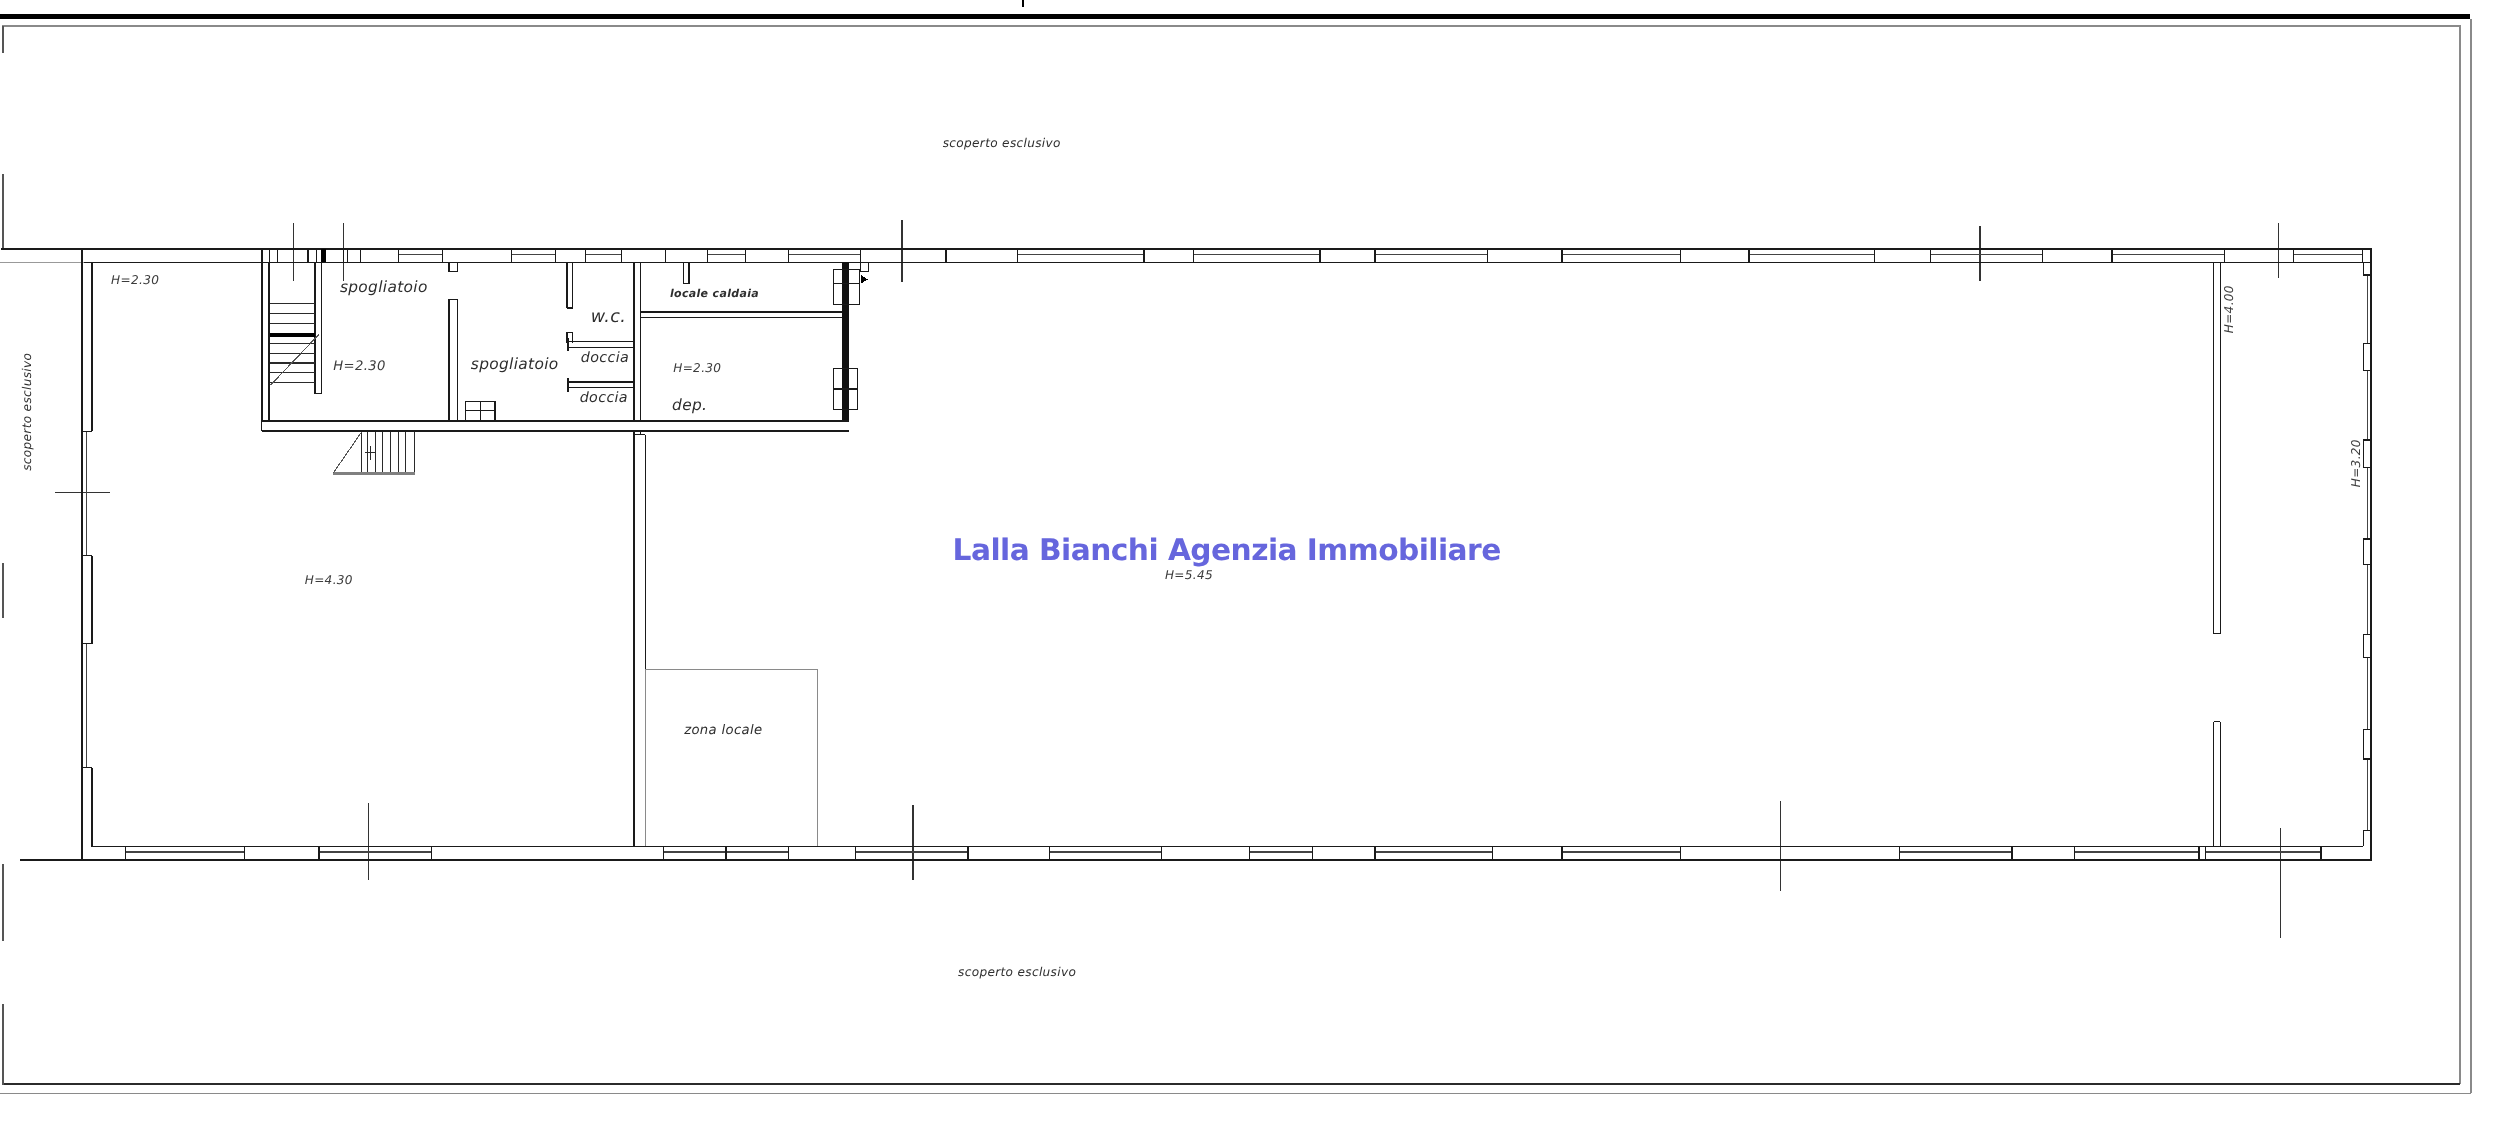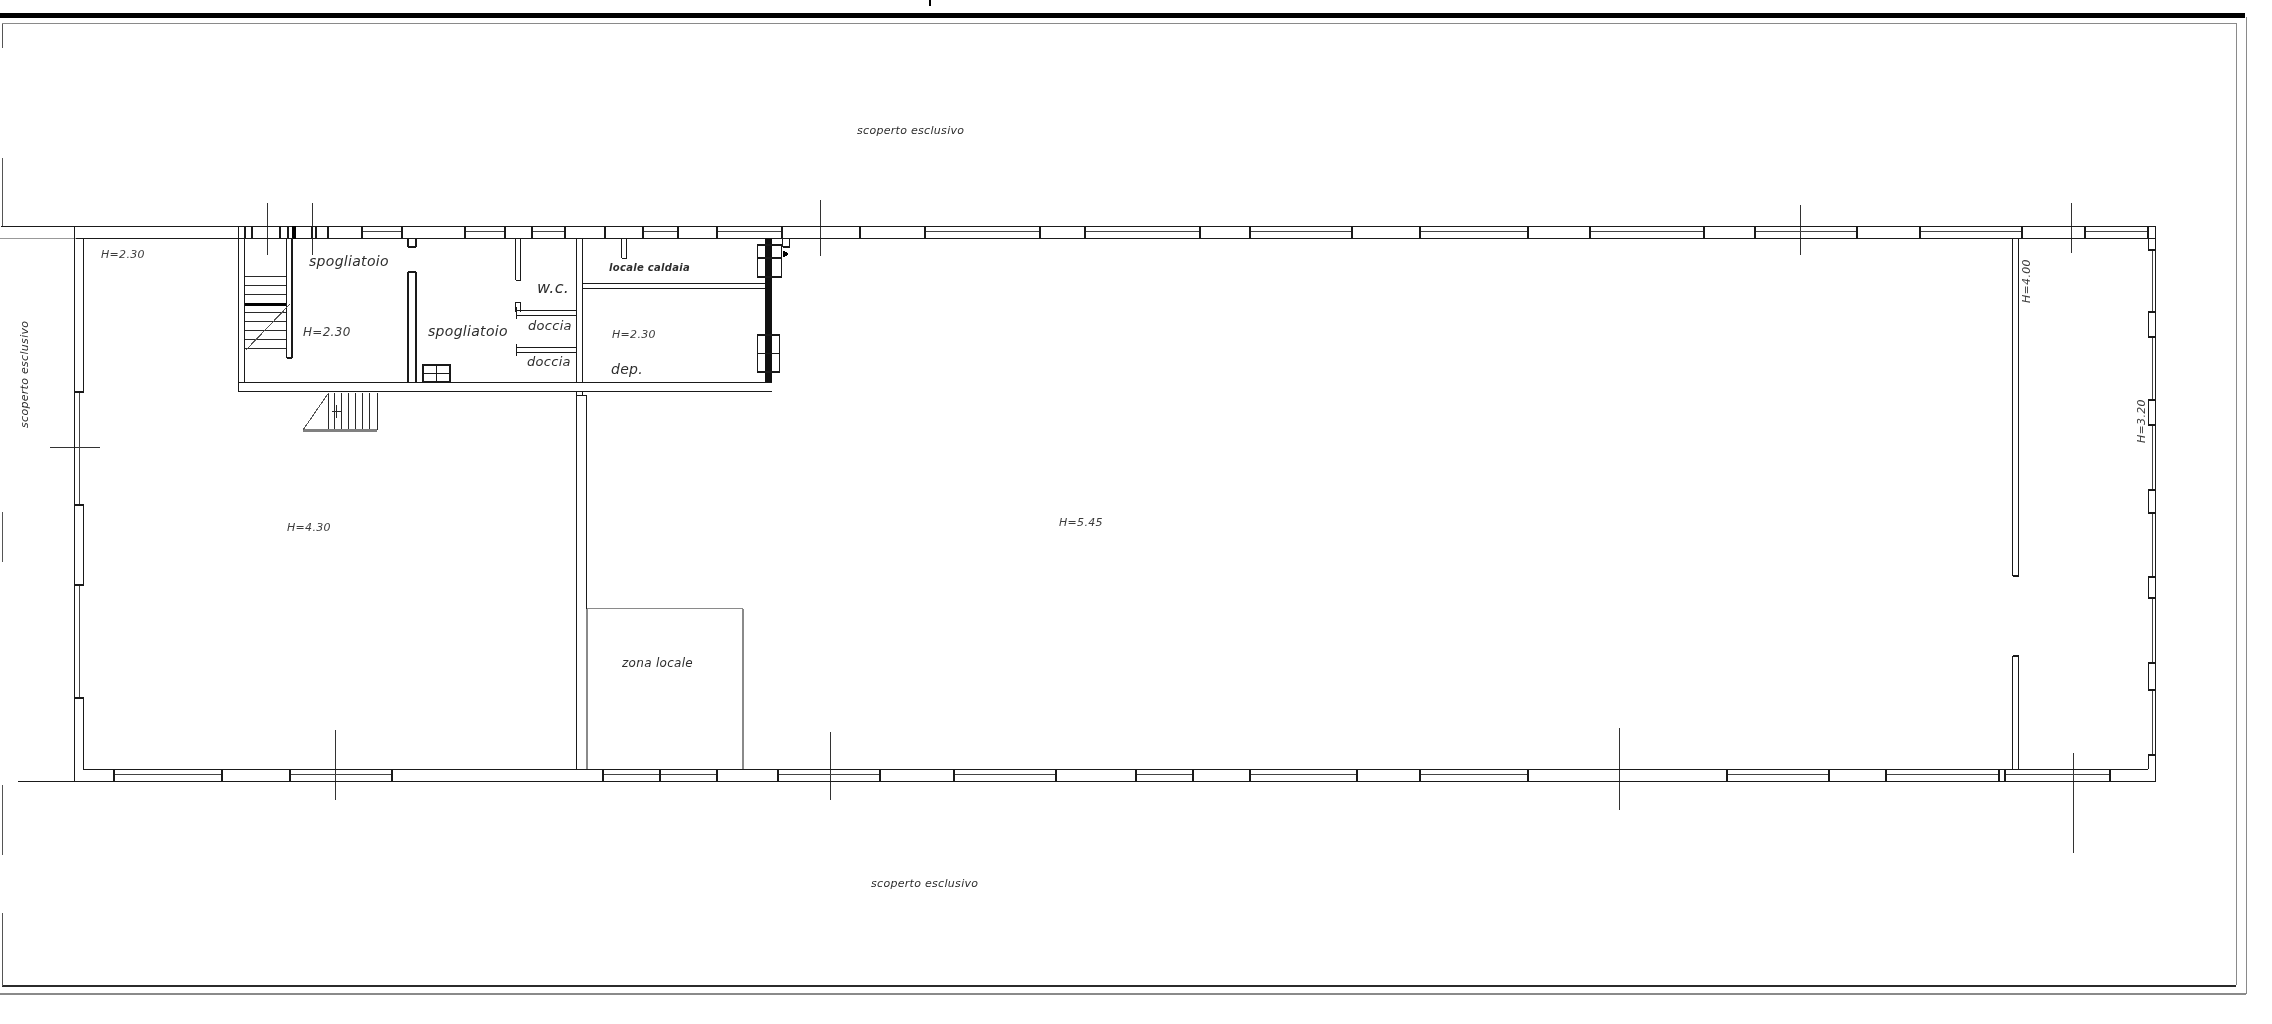--- a/index.html
+++ b/index.html
@@ -357,22 +357,23 @@
   <div class="lbl dim" style="left:101px;top:249px;font-size:11px;">H=2.30</div>
   <div class="lbl" style="left:309px;top:254px;font-size:14px;">spogliatoio</div>
   <div class="lbl dim" style="left:303px;top:326px;font-size:12px;">H=2.30</div>
   <div class="lbl" style="left:428px;top:324px;font-size:14px;">spogliatoio</div>
   <div class="lbl" style="left:537px;top:248px;font-size:16px;margin-top:32px;">w.c.</div>
   <div class="lbl" style="left:528px;top:319px;font-size:13px;">doccia</div>
   <div class="lbl" style="left:527px;top:355px;font-size:13px;">doccia</div>
   <div class="lbl" style="left:609px;top:263px;font-size:10px;font-weight:bold;">locale caldaia</div>
   <div class="lbl dim" style="left:612px;top:329px;font-size:11px;">H=2.30</div>
   <div class="lbl" style="left:611px;top:362px;font-size:14px;">dep.</div>
-  <div class="lbl dim" style="left:287px;top:522px;font-size:11px;">H=4.30</div>
+  <div class="lbl dim" style="left:277px;top:522px;font-size:11px;">H=4.30</div>
   <div class="lbl dim" style="left:1059px;top:517px;font-size:11px;">H=5.45</div>
   <div class="lbl" style="left:622px;top:657px;font-size:12px;">zona locale</div>
   <div class="lbl" style="left:857px;top:125px;font-size:11px;">scoperto esclusivo</div>
   <div class="lbl" style="left:871px;top:878px;font-size:11px;">scoperto esclusivo</div>
   <div class="lbl rot" style="left:19px;top:428px;font-size:11px;">scoperto esclusivo</div>
   <div class="lbl dim rot" style="left:2021px;top:303px;font-size:11px;">H=4.00</div>
   <div class="lbl dim rot" style="left:2136px;top:443px;font-size:11px;">H=3.20</div>
 
+  <div id="watermark">Lalla Bianchi Agenzia Immobiliare</div>
 </div>
 
 </body></html>

